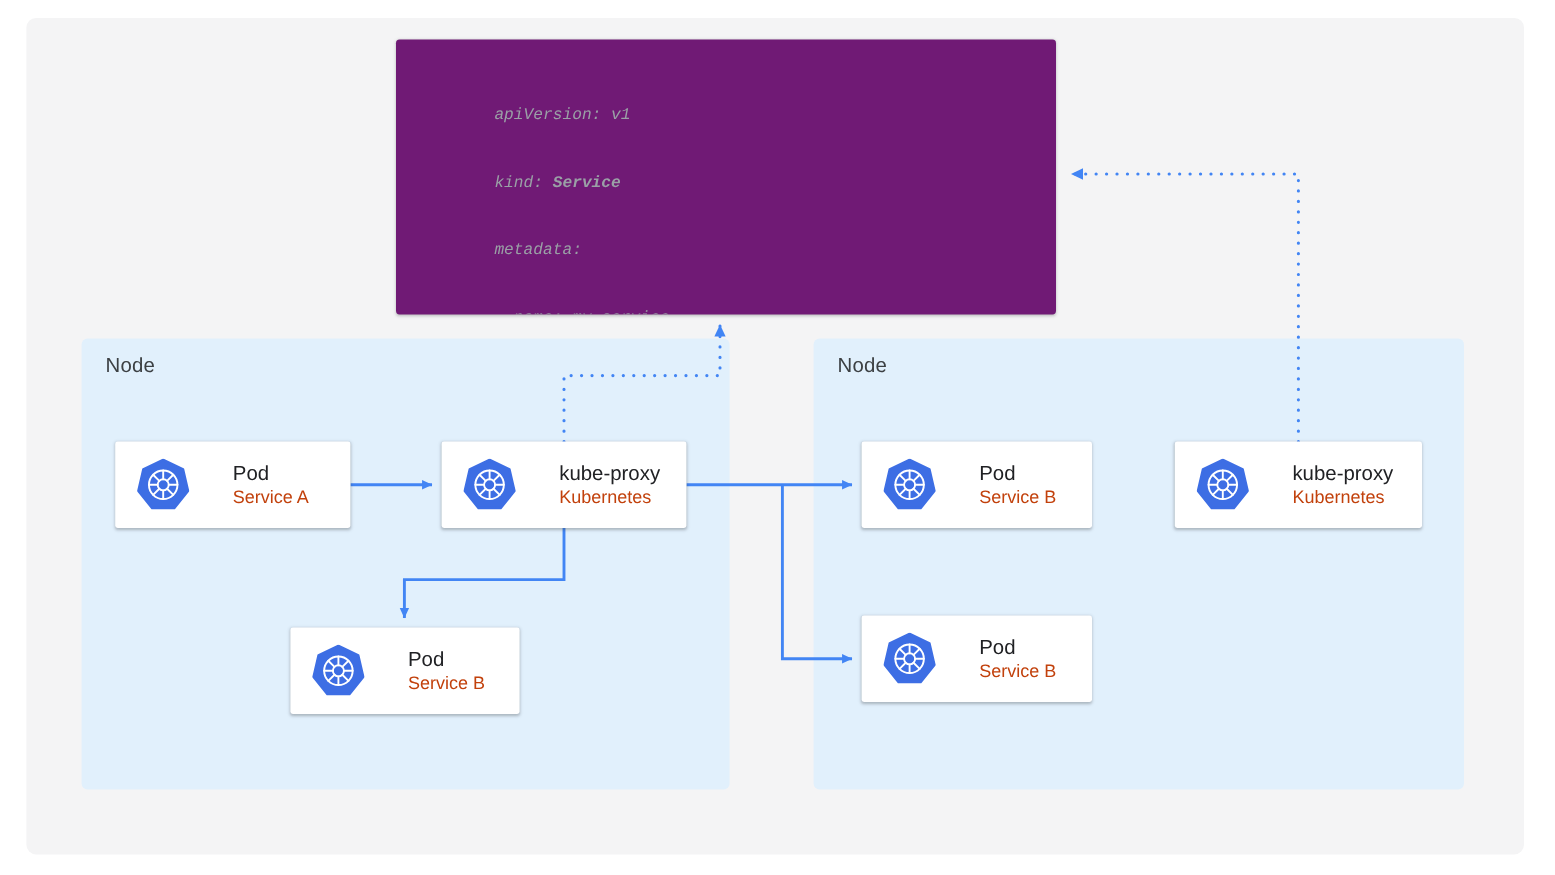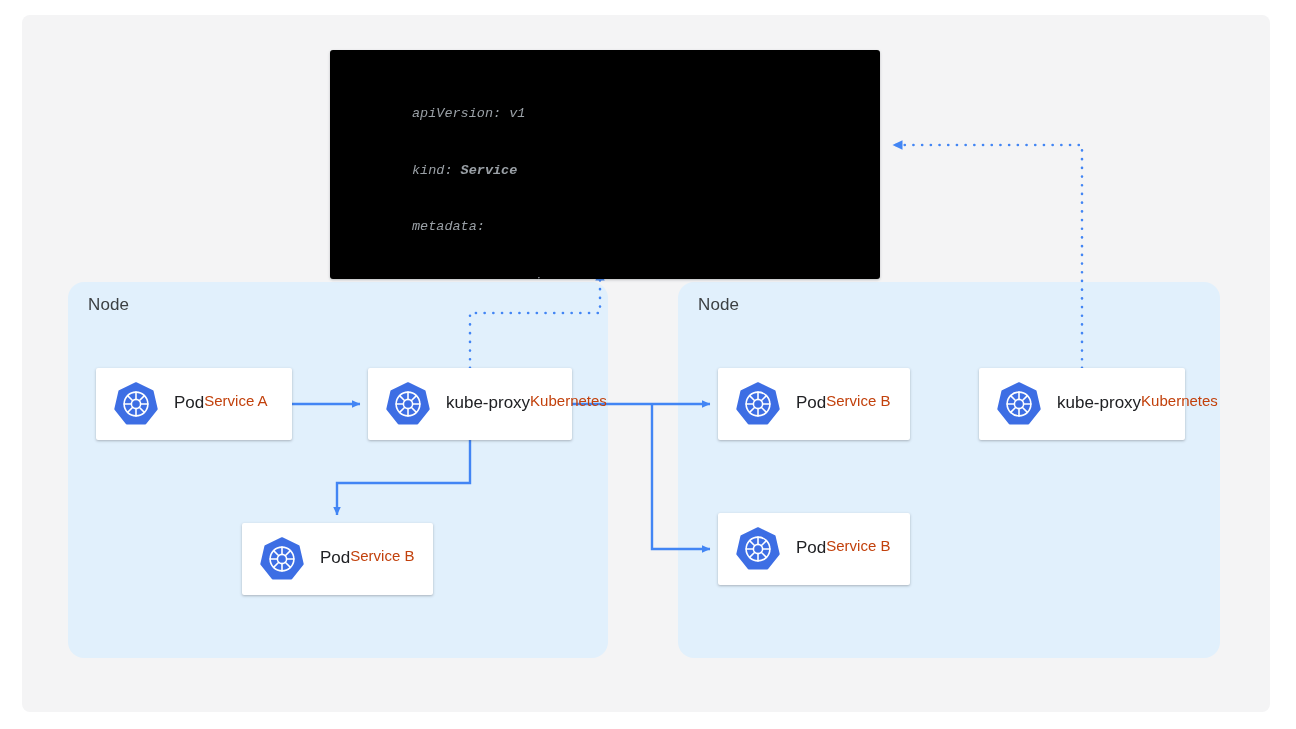--- a/index.html
+++ b/index.html
@@ -37,43 +37,43 @@
     top: 0;
     width: 1296px;
     height: 729px;
     pointer-events: none;
   }
 
   
   .node-panel {
     position: absolute;
     background: #e1f0fc;
-    border-radius: 16px;
+    border-radius: 5px;
   }
   .node-left  { left: 68px;  top: 282px; width: 540px; height: 376px; }
   .node-right { left: 678px; top: 282px; width: 542px; height: 376px; }
 
   .node-title {
     position: absolute;
     left: 20px;
     top: 13px;
     font-size: 17px;
     color: #3c4043;
     letter-spacing: 0.1px;
     white-space: nowrap;
   }
 
   
   .yaml-card {
     position: absolute;
     left: 330px;
-    top: 50px;
+    top: 33px;
     width: 550px;
     height: 229px;
-    background: #000000;
+    background: #701a75;
     border-radius: 3px;
     box-shadow: 0 1px 3px rgba(60,64,67,0.22), 0 1px 2px rgba(60,64,67,0.10);
     box-sizing: border-box;
     overflow: hidden;
   }
   .yaml-body {
     position: absolute;
     left: 82px;
     top: 18px;
     font-family: "Liberation Mono", "DejaVu Sans Mono", monospace;
@@ -98,23 +98,24 @@
   .entity-icon {
     flex: 0 0 auto;
     width: 44px;
     height: 44px;
     margin-left: 18px;
     margin-right: 16px;
     display: block;
   }
   .entity-text {
     display: flex;
-    flex-direction: row;
+    flex-direction: column;
     justify-content: center;
     line-height: 1.12;
+    margin-left: 20px;
   }
   .entity-title {
     font-size: 17px;
     color: #202124;
     white-space: nowrap;
     margin-bottom: 3px;
   }
   .entity-sub {
     font-size: 15px;
     color: #c2410c;

